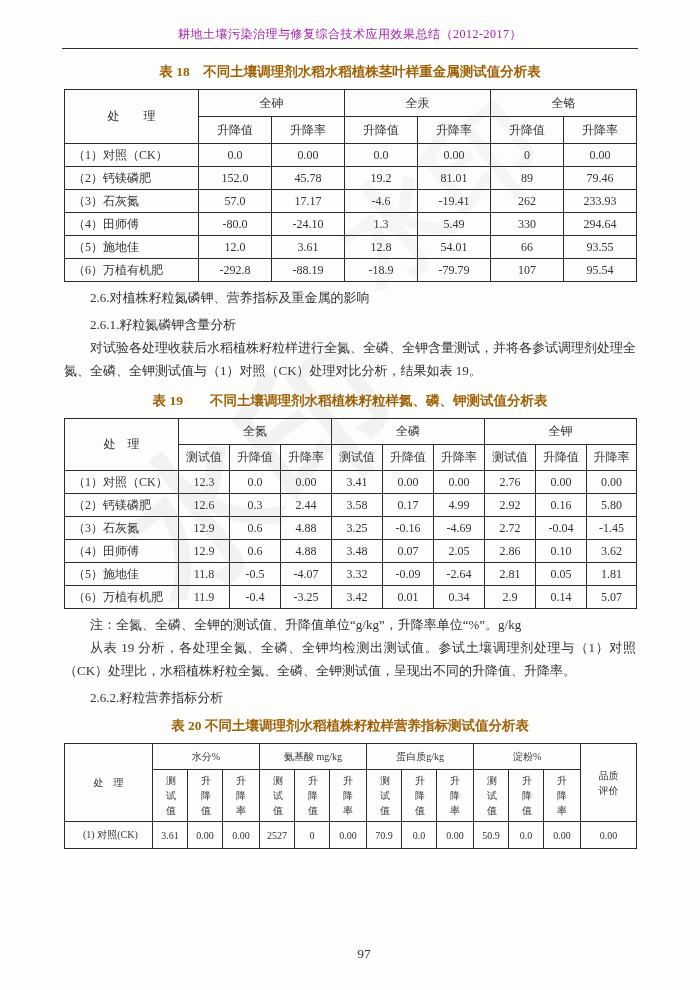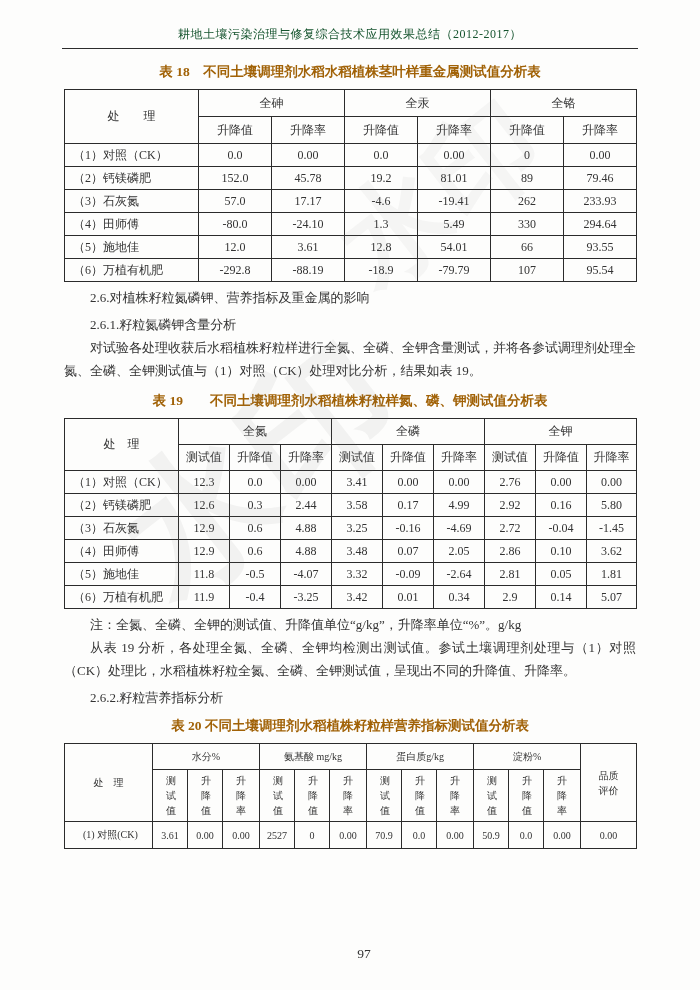--- a/index.html
+++ b/index.html
@@ -11,21 +11,21 @@
     background:#fdfdfc;
     color:#2f2f2f;
     font-family:"Liberation Serif","DejaVu Serif",serif;
     overflow:hidden;
     padding:26px 64px 0 64px;
   }
   .running-head {
     text-align:center;
     font-size:12px;
     letter-spacing:0.5px;
-    color:#14532d;
+    color:#a21caf;
     padding-bottom:5px;
   }
   .head-rule { border:none; border-top:1.6px solid #2c2c2c; margin:0 -2px 14px -2px; }
   .tbl-title {
     text-align:center;
     font-weight:bold;
     font-size:13.5px;
     color:#a16207;
     margin:6px 0 8px 0;
   }

